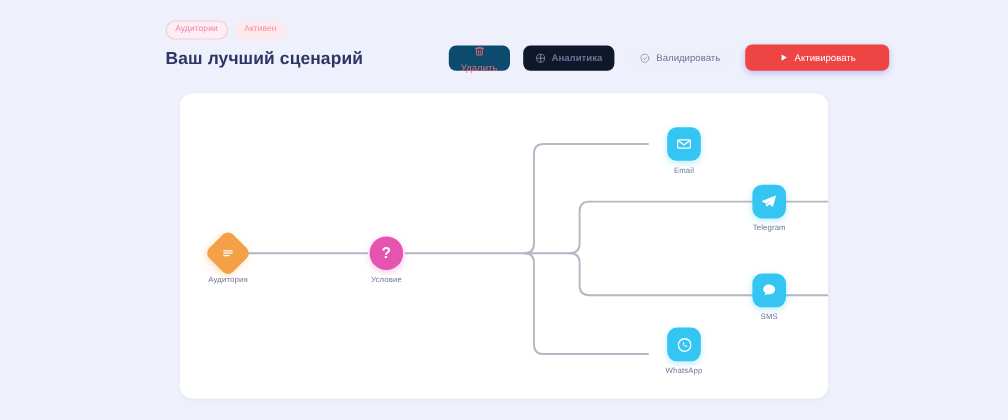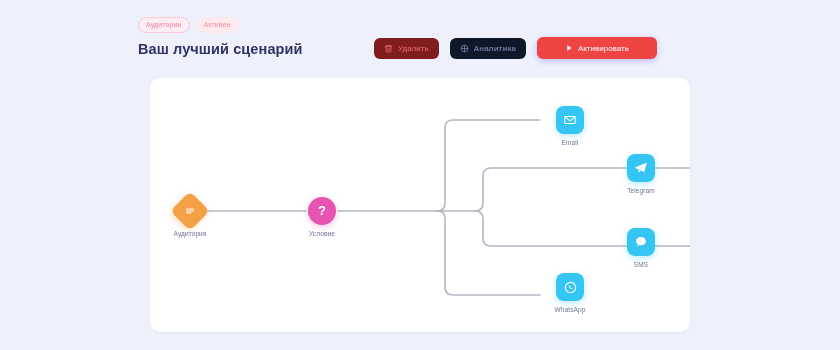--- a/index.html
+++ b/index.html
@@ -58,21 +58,21 @@
     height: 21px;
     padding: 0 10px;
     border-radius: 6px;
     font-size: 8px;
     white-space: nowrap;
     border: none;
     cursor: pointer;
     font-family: "Liberation Sans", sans-serif;
   }
   .btn svg { display: block; }
-  .btn-delete { background: #7f1d1d; color: #f06c72; }
+  .btn-delete { background: #0c4a6e; color: #f06c72; flex-direction: column; }
   .btn-analytics { background: #0f172a; color: #6d7299; font-weight: bold; }
   .btn-validate { background: #eef0f9; color: #6d7299; }
   .btn-activate {
     background: #ef4444; color: #ffffff;
     height: 22px; padding: 0 28px;
     box-shadow: 0 2px 6px rgba(108,92,231,.35);
   }
 
   
   #canvas-card {
@@ -158,20 +158,29 @@
   <button class="btn btn-analytics">
     <span>
       <svg width="9" height="9" viewBox="0 0 24 24" fill="none" stroke="#8e93b4" stroke-width="1.8">
         <circle cx="12" cy="12" r="9"></circle>
         <path d="M12 3v18M3 12h18"></path>
       </svg>
     </span>
     <span>Аналитика</span>
   </button>
 
+  <button class="btn btn-validate">
+    <span>
+      <svg width="9" height="9" viewBox="0 0 24 24" fill="none" stroke="#8e93b4" stroke-width="1.8" stroke-linecap="round">
+        <circle cx="12" cy="12" r="9"></circle>
+        <path d="M8 12.5l2.6 2.6L16.5 9.2"></path>
+      </svg>
+    </span>
+    <span>Валидировать</span>
+  </button>
 
   <button class="btn btn-activate">
     <span>
       <svg width="8" height="8" viewBox="0 0 24 24" fill="#ffffff">
         <path d="M7 4l13 8-13 8z"></path>
       </svg>
     </span>
     <span>Активировать</span>
   </button>
 </div>

